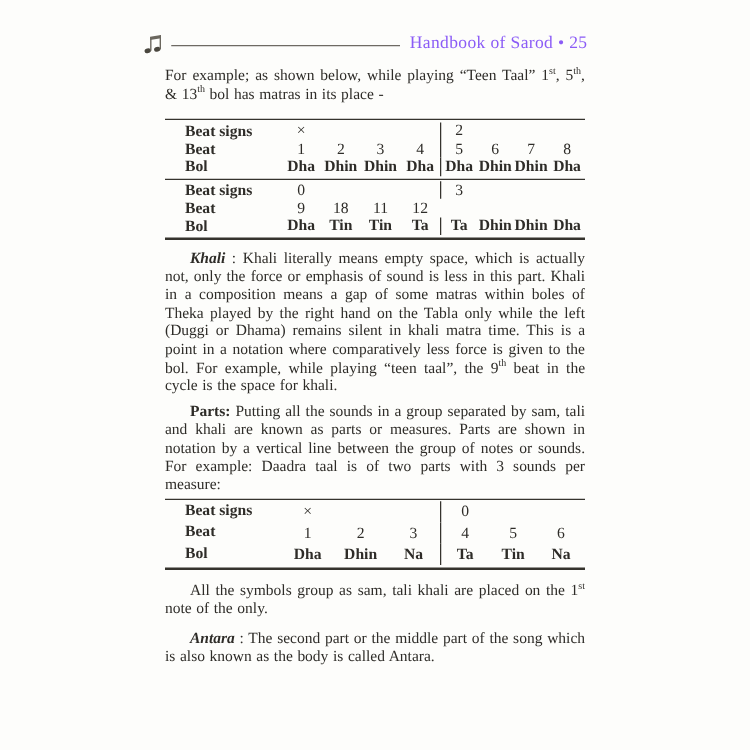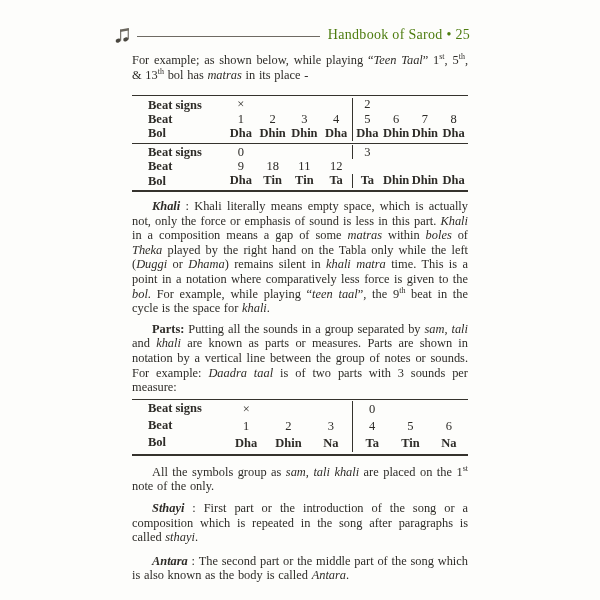--- a/index.html
+++ b/index.html
@@ -3,27 +3,27 @@
 <meta charset="utf-8">
 <style>
   html,body{margin:0;padding:0;width:600px;height:600px;overflow:hidden;}
   body{background:#fdfdfb;font-family:"Liberation Serif","DejaVu Serif",serif;color:#2e2c28;}
   .page{position:absolute;inset:0;background:#fdfdfb;}
 
   
   .pheader{position:absolute;left:115px;top:26px;width:355px;display:flex;align-items:center;gap:8px;}
   .note-icon{flex:0 0 auto;width:14px;height:18px;}
   .hline{flex:1 1 auto;height:1px;background:#6e6a63;margin-top:2px;}
-  .htitle{flex:0 0 auto;font-size:14px;letter-spacing:.3px;white-space:nowrap;color:#4d7c0f;}
+  .htitle{flex:0 0 auto;font-size:14px;letter-spacing:.3px;white-space:nowrap;color:#8b5cf6;}
 
   
   .col{position:absolute;left:132px;top:53px;width:336px;}
   .para{font-size:12.4px;line-height:14.6px;text-align:justify;word-spacing:.6px;}
   .para.ind{text-indent:20px;}
-  .it{font-style:italic;}
+  .it{}
   .bd{font-weight:bold;}
   .bdit{font-weight:bold;font-style:italic;}
   sup{font-size:8px;line-height:0;vertical-align:super;}
 
   
   .ttable{border-top:1.6px solid #35332d;border-bottom:2.3px solid #35332d;font-size:12.5px;}
   .tsection + .tsection{border-top:1.6px solid #35332d;}
   .tsection{padding:1.5px 0 2px 0;}
   .trow{display:flex;height:14.3px;}
   .t2 .trow{height:16.9px;}
@@ -198,18 +198,17 @@
               <div class="tcell">Ta</div>
               <div class="tcell">Tin</div>
               <div class="tcell">Na</div>
             </div>
           </div>
         </div>
       </div>
 
     <div class="para ind mt-symbols"><span>All the symbols group as </span><span class="it">sam</span><span>, </span><span class="it">tali khali</span><span> are placed on the 1</span><sup>st</sup><span> note of the only.</span></div>
 
-    <div class="para ind mt-sthayi"><span class="bdit">Sthayi</span><span> : First part or the introduction of the song or a composition which is repeated in the song after paragraphs is called </span><span class="it">sthayi</span><span>.</span></div>
 
     <div class="para ind mt-antara"><span class="bdit">Antara</span><span> : The second part or the middle part of the song which is also known as the body is called </span><span class="it">Antara</span><span>.</span></div>
 
   </div>
 </div>
 
 </body></html>

